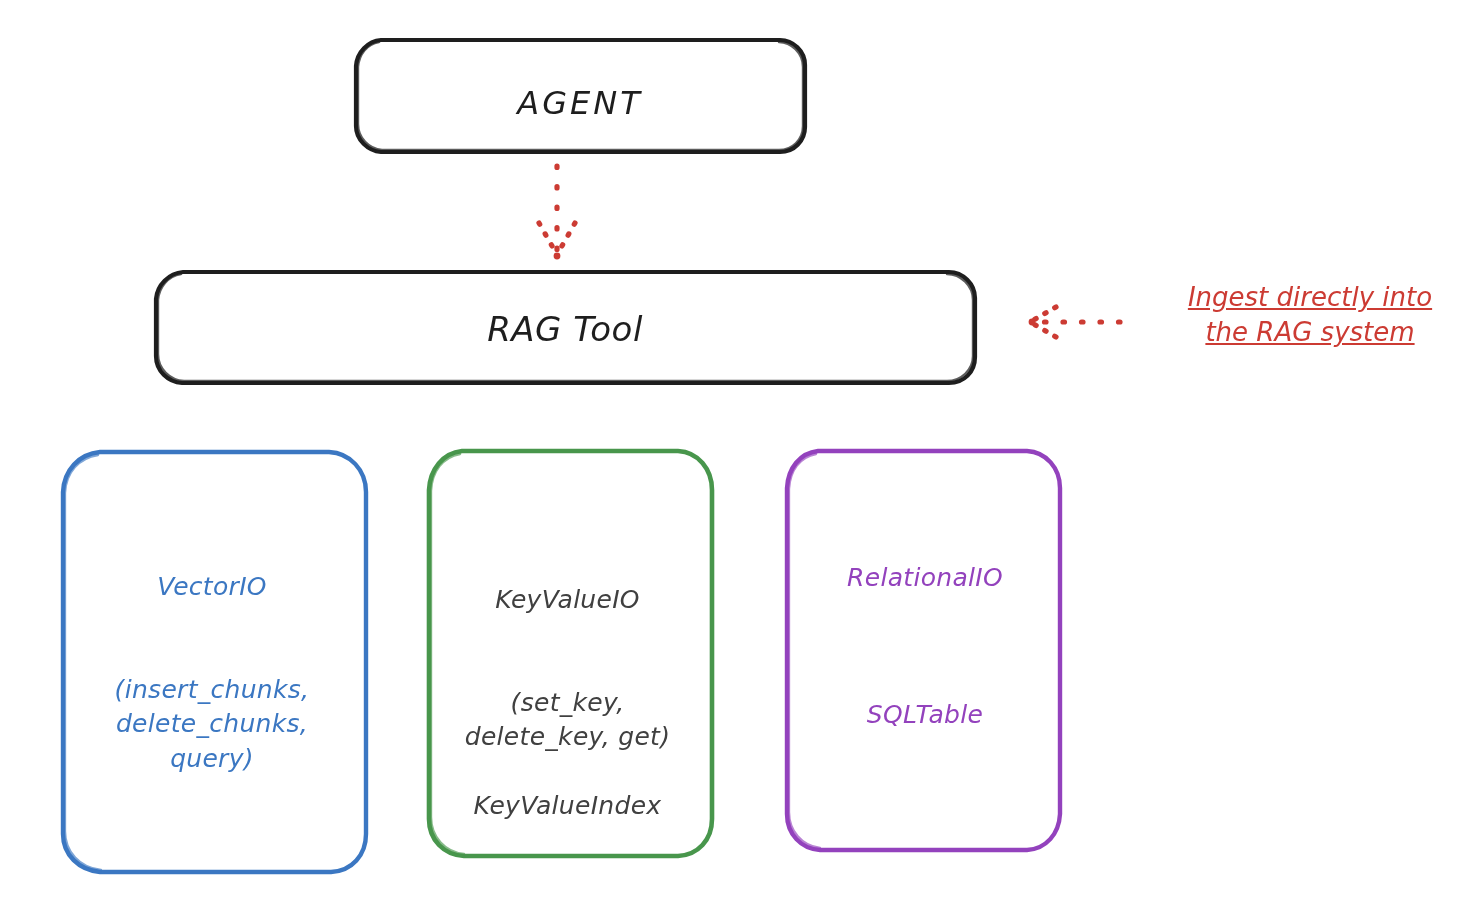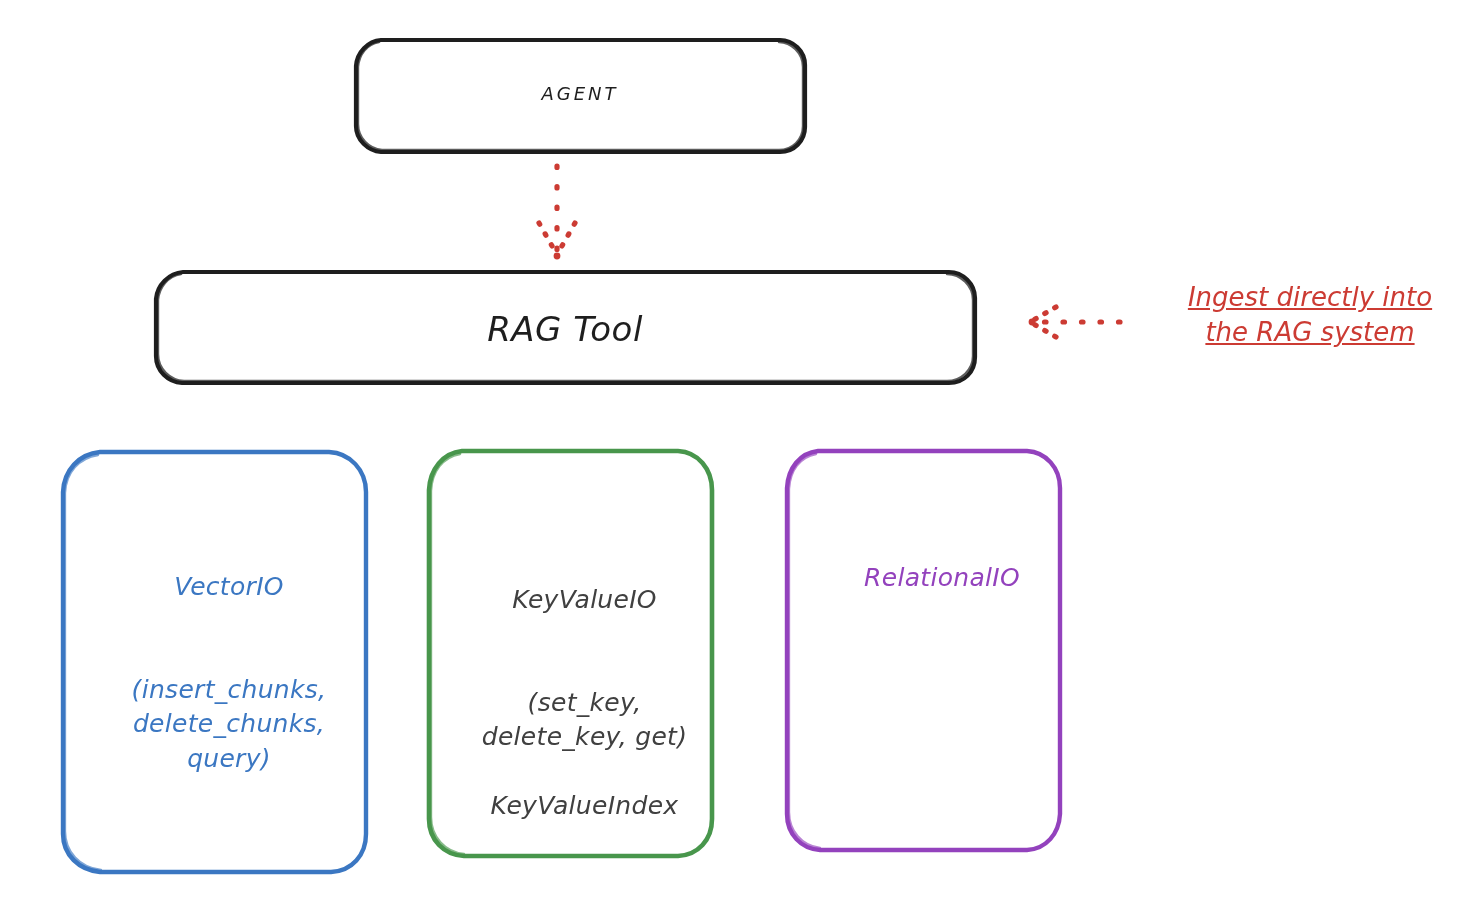--- a/index.html
+++ b/index.html
@@ -36,40 +36,39 @@
     font-size: 27px;
     letter-spacing: 1.2px;
     font-style: italic;
     font-weight: 400;
   }
 
   .agent-label {
     left: 355px;
     top: 82px;
     width: 450px;
-    font-size: 18px;
+    font-size: 32px;
     letter-spacing: 3px;
     font-style: italic;
   }
 
   .ragtool-label {
     left: 155px;
     top: 307px;
     width: 820px;
     font-size: 34px;
     letter-spacing: 0.5px;
     font-style: italic;
   }
 
   .card-label {
     font-size: 25px;
     line-height: 1.37;
     font-style: italic;
     letter-spacing: 0.3px;
-    padding-left: 17px;
   }
 
   .card-label .sub {
     display: block;
     margin-top: 34px;
   }
 
   .vector-label {
     left: 62px;
     top: 536px;
@@ -175,13 +174,14 @@
   <span>KeyValueIO</span>
   <br>
   <span>(set_key,
 delete_key, get)</span>
   <span class="sub">KeyValueIndex</span>
 </div>
 
 <div class="label card-label relational-label">
   <span>RelationalIO</span>
   <br>
+  <span class="sub">SQLTable</span>
 </div>
 
 </body></html>

